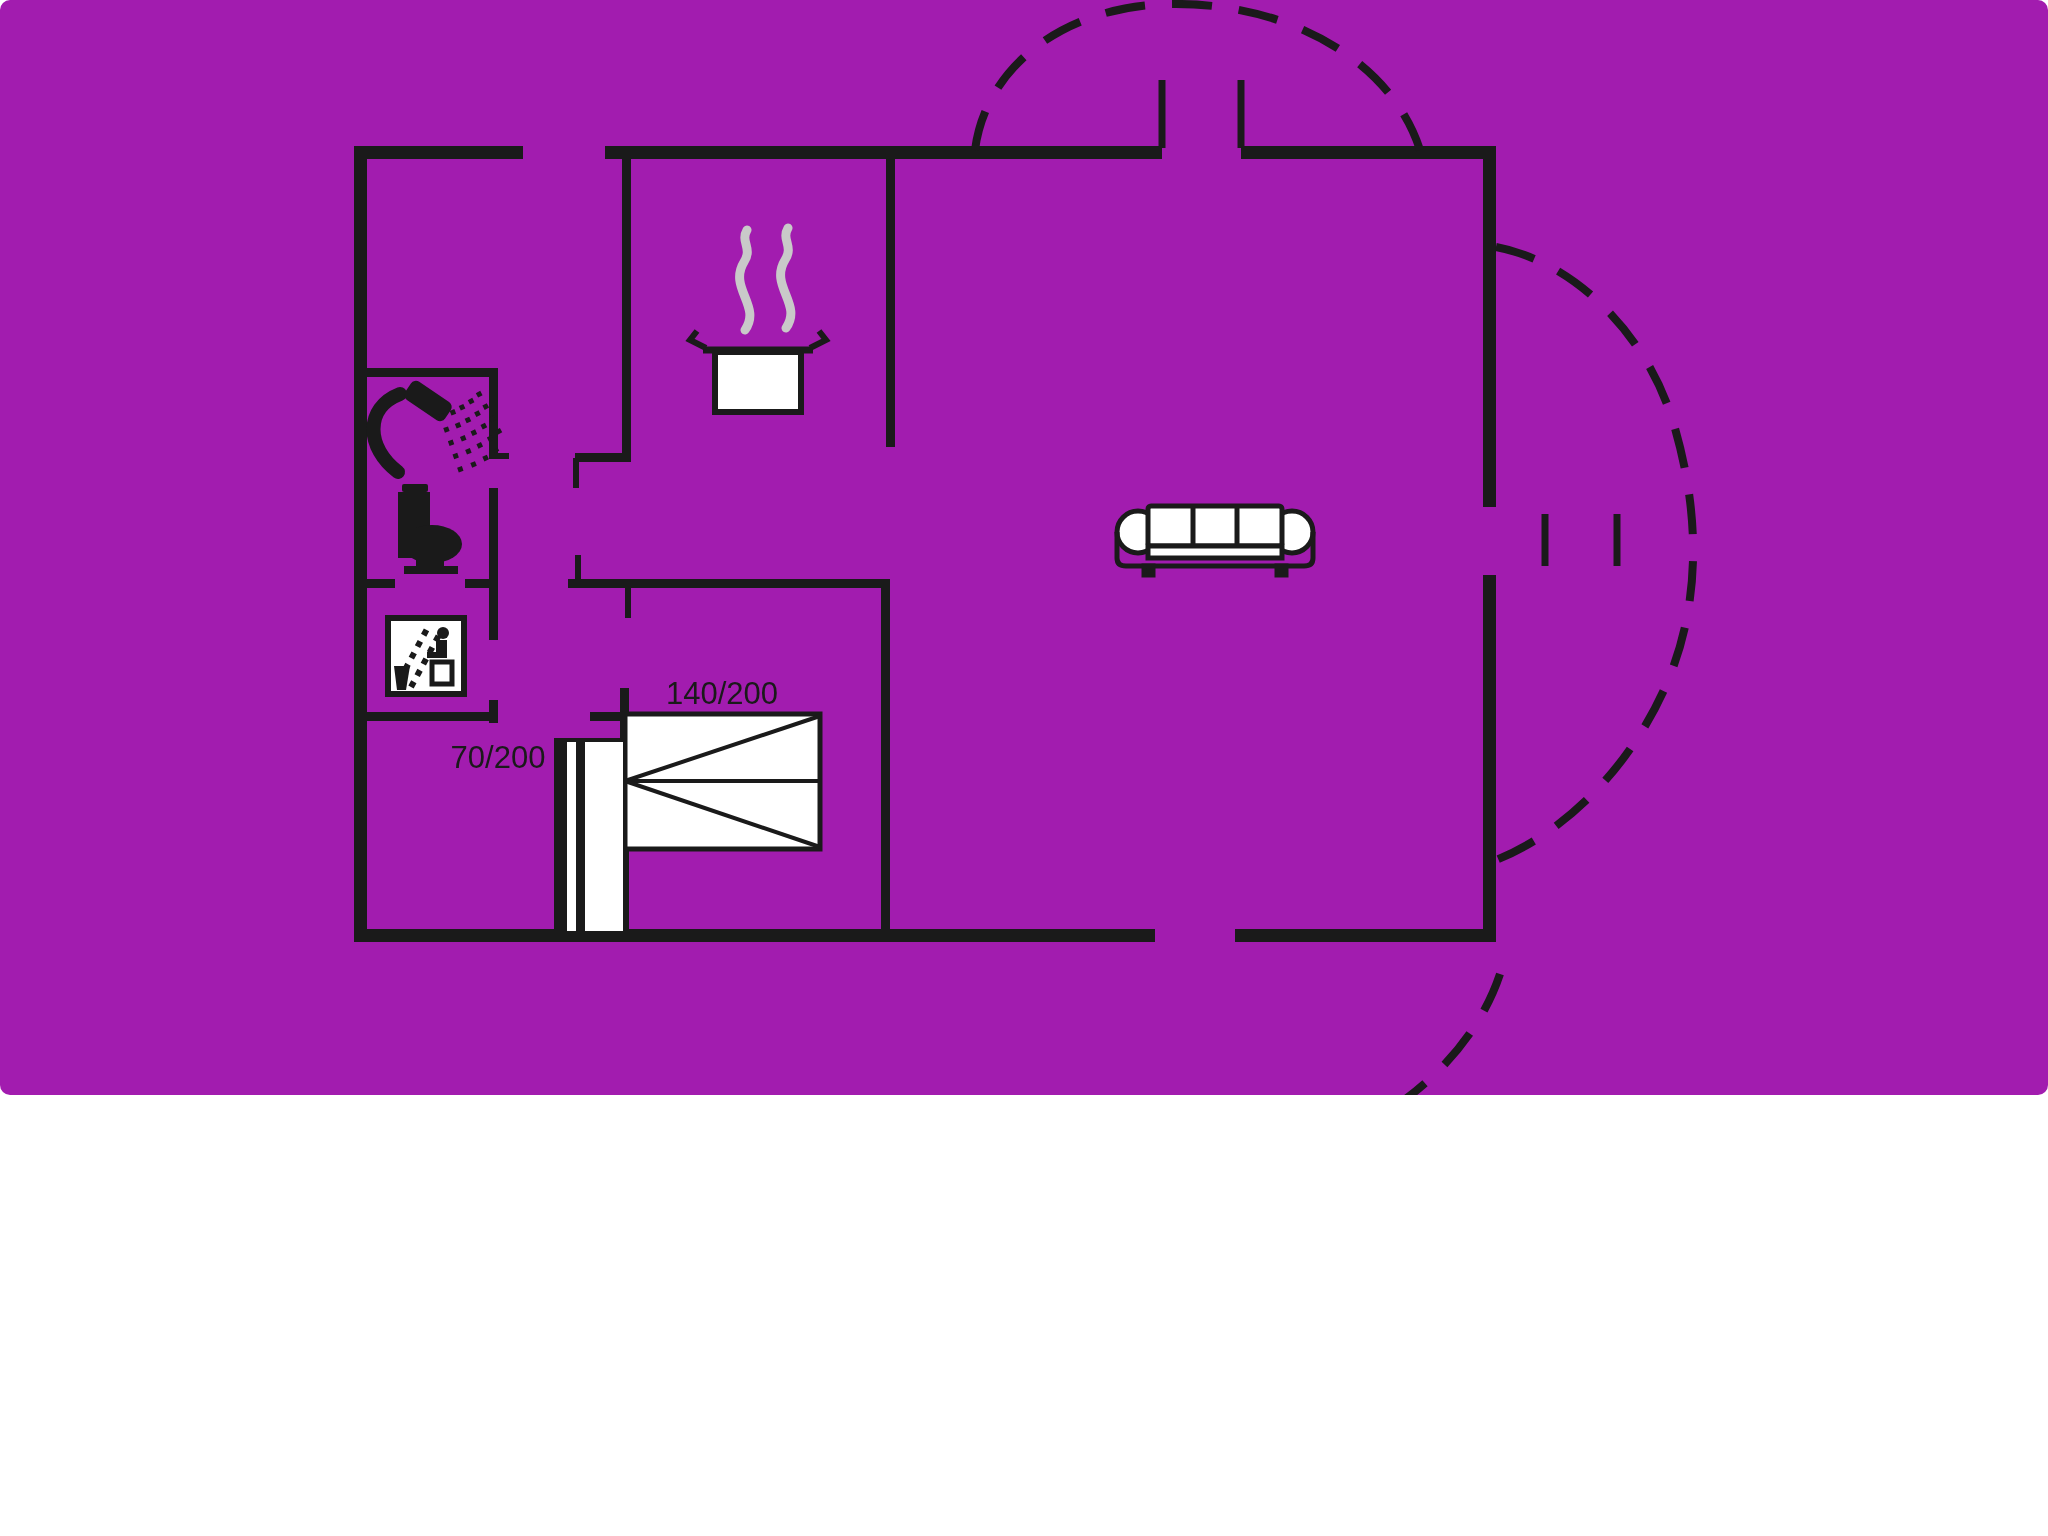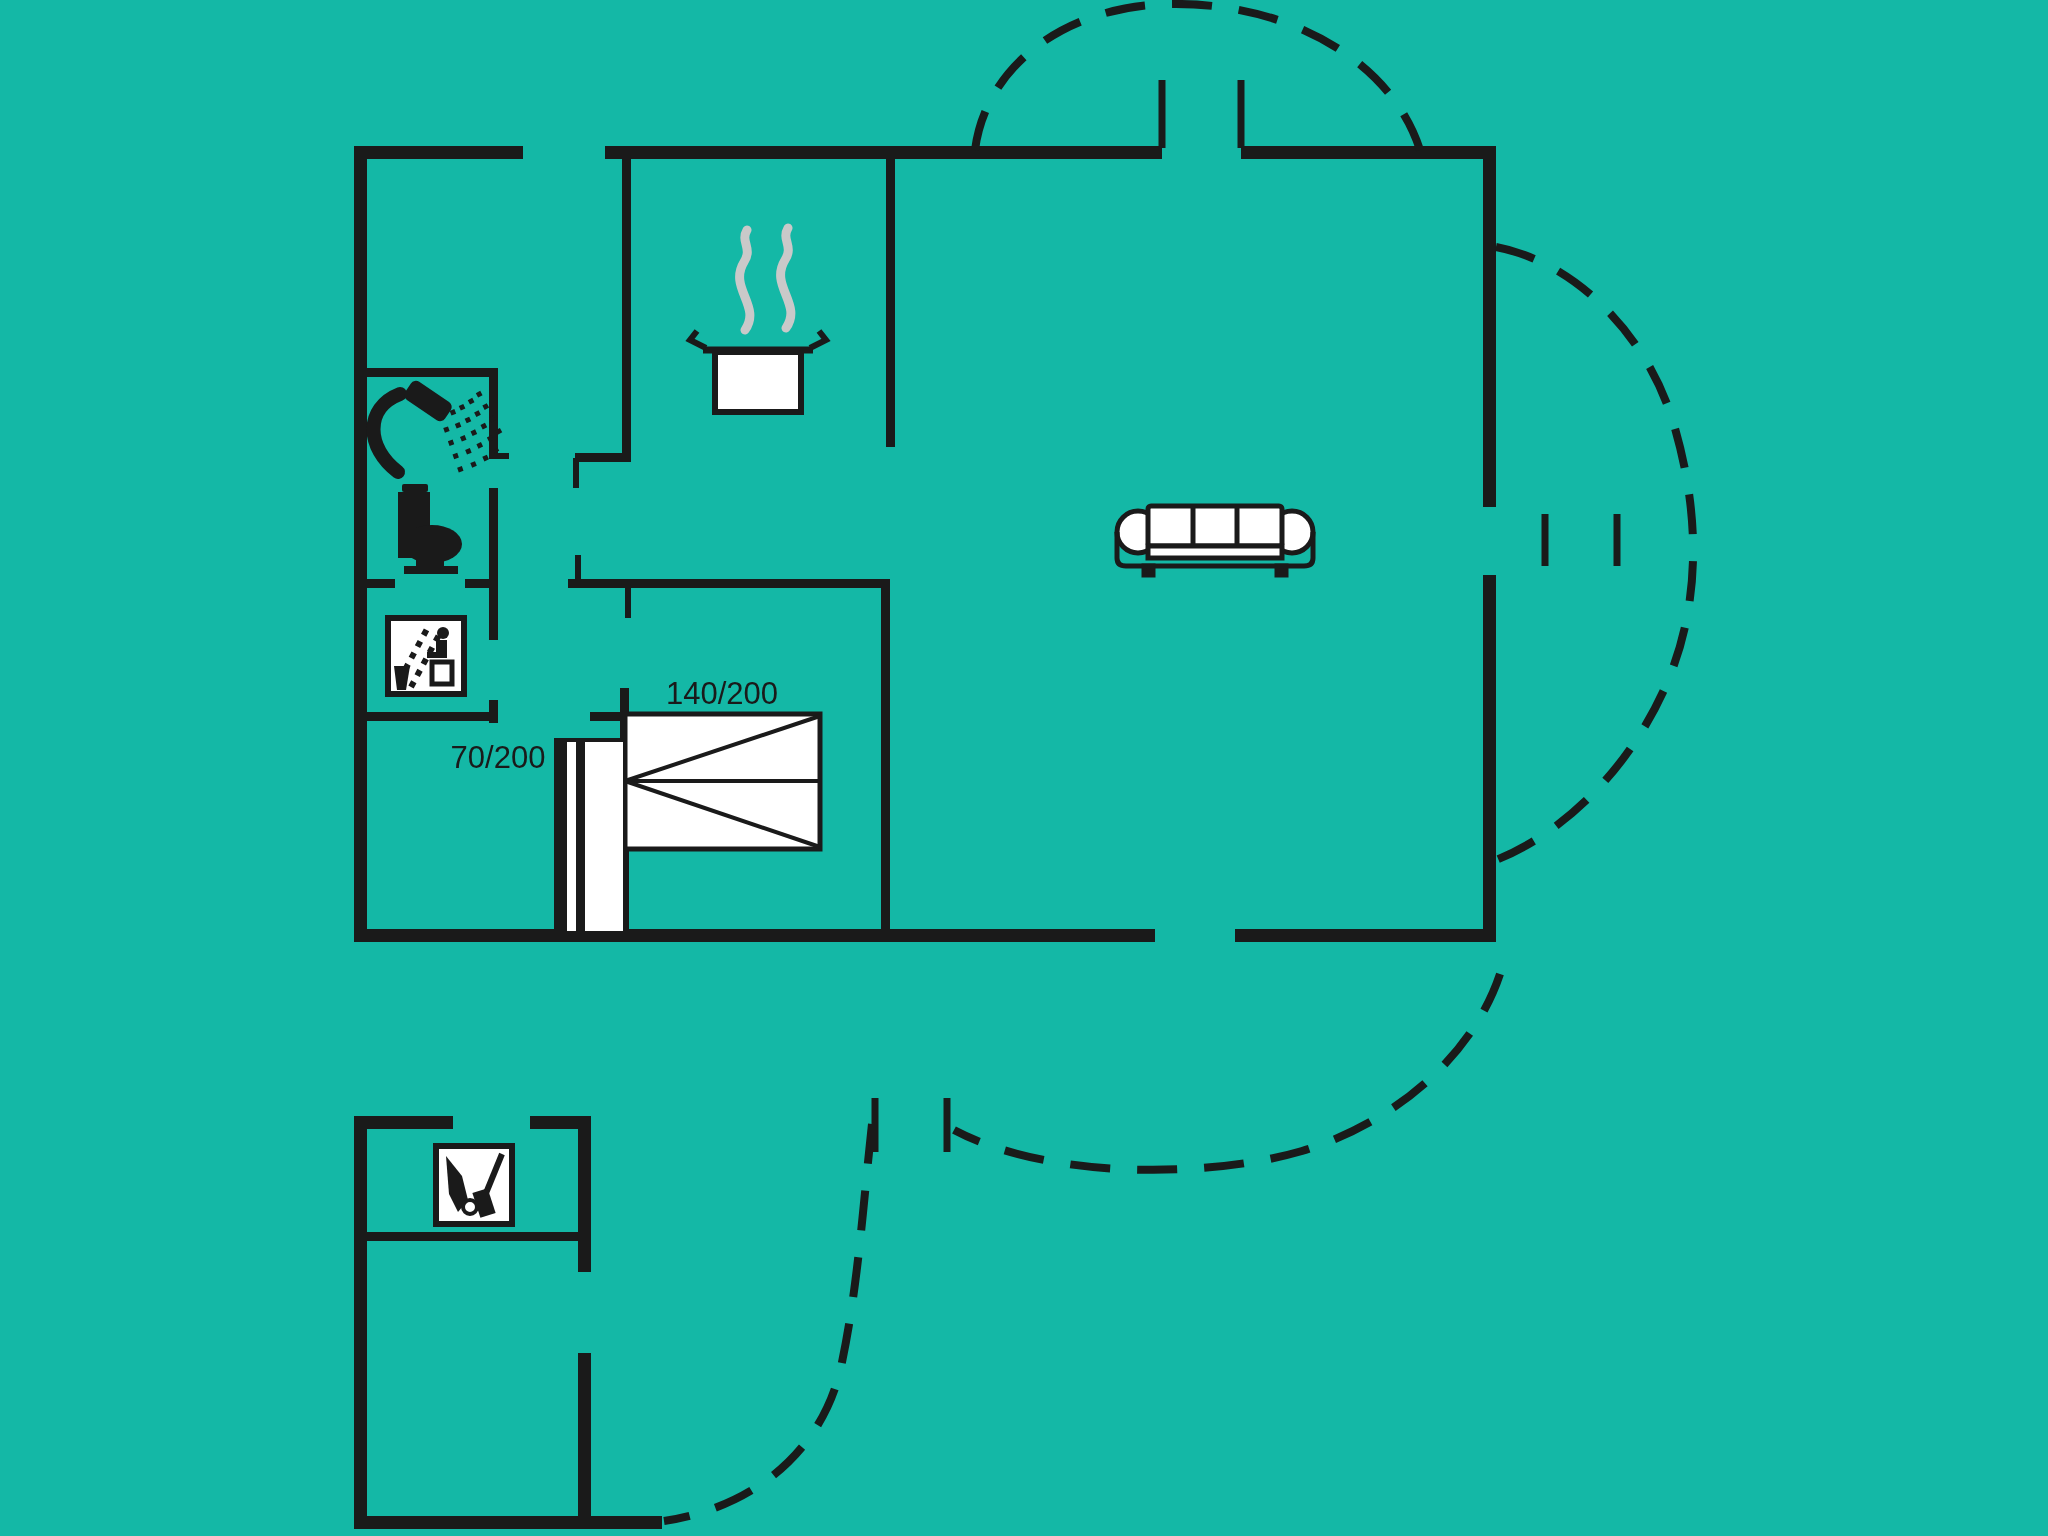--- a/index.html
+++ b/index.html
@@ -1,16 +1,16 @@
 <!DOCTYPE html>
 <html><head>
 <meta charset="utf-8">
 <style>
   html,body{margin:0;padding:0;background:#ffffff;}
-  .stage{position:relative;width:2048px;height:1536px;background:#14b8a6;overflow:hidden;}
+  .stage{position:relative;width:2048px;height:1095px;background:#a21caf;overflow:hidden;border-radius:10px;}
   svg{display:block;}
   text{font-family:"Liberation Sans","DejaVu Sans",sans-serif;fill:#1a1a1a;}
 </style>
 </head>
 <body>
 
 <div class="stage">
 <svg width="2048" height="1536" viewBox="0 0 2048 1536">
 
   <g fill="#1a1a1a">

